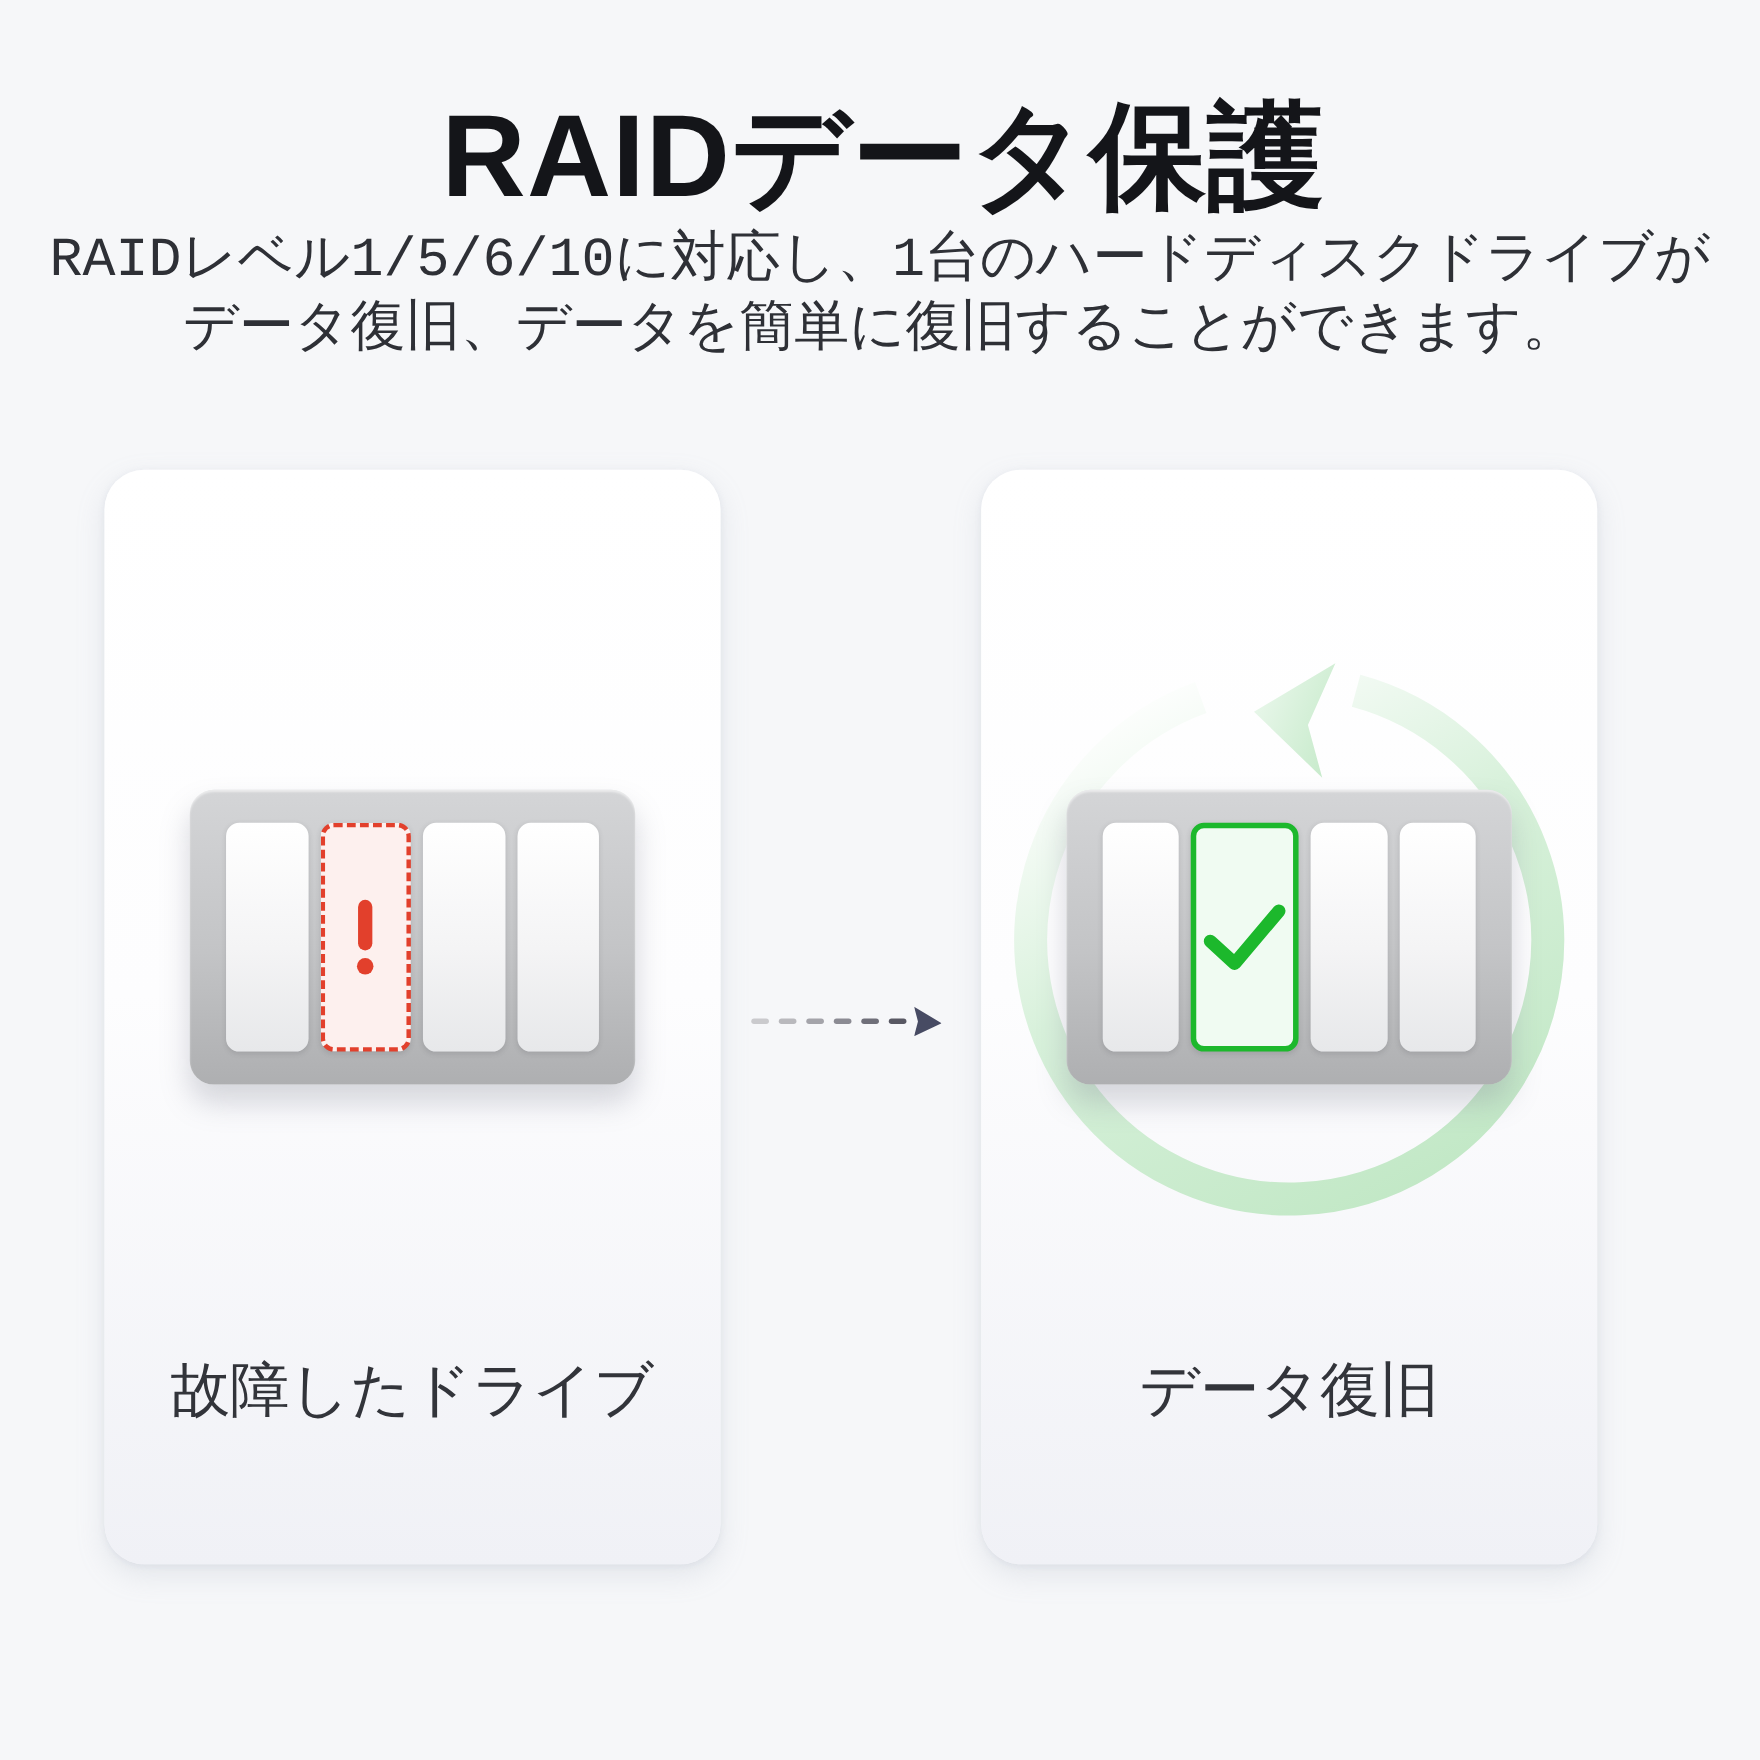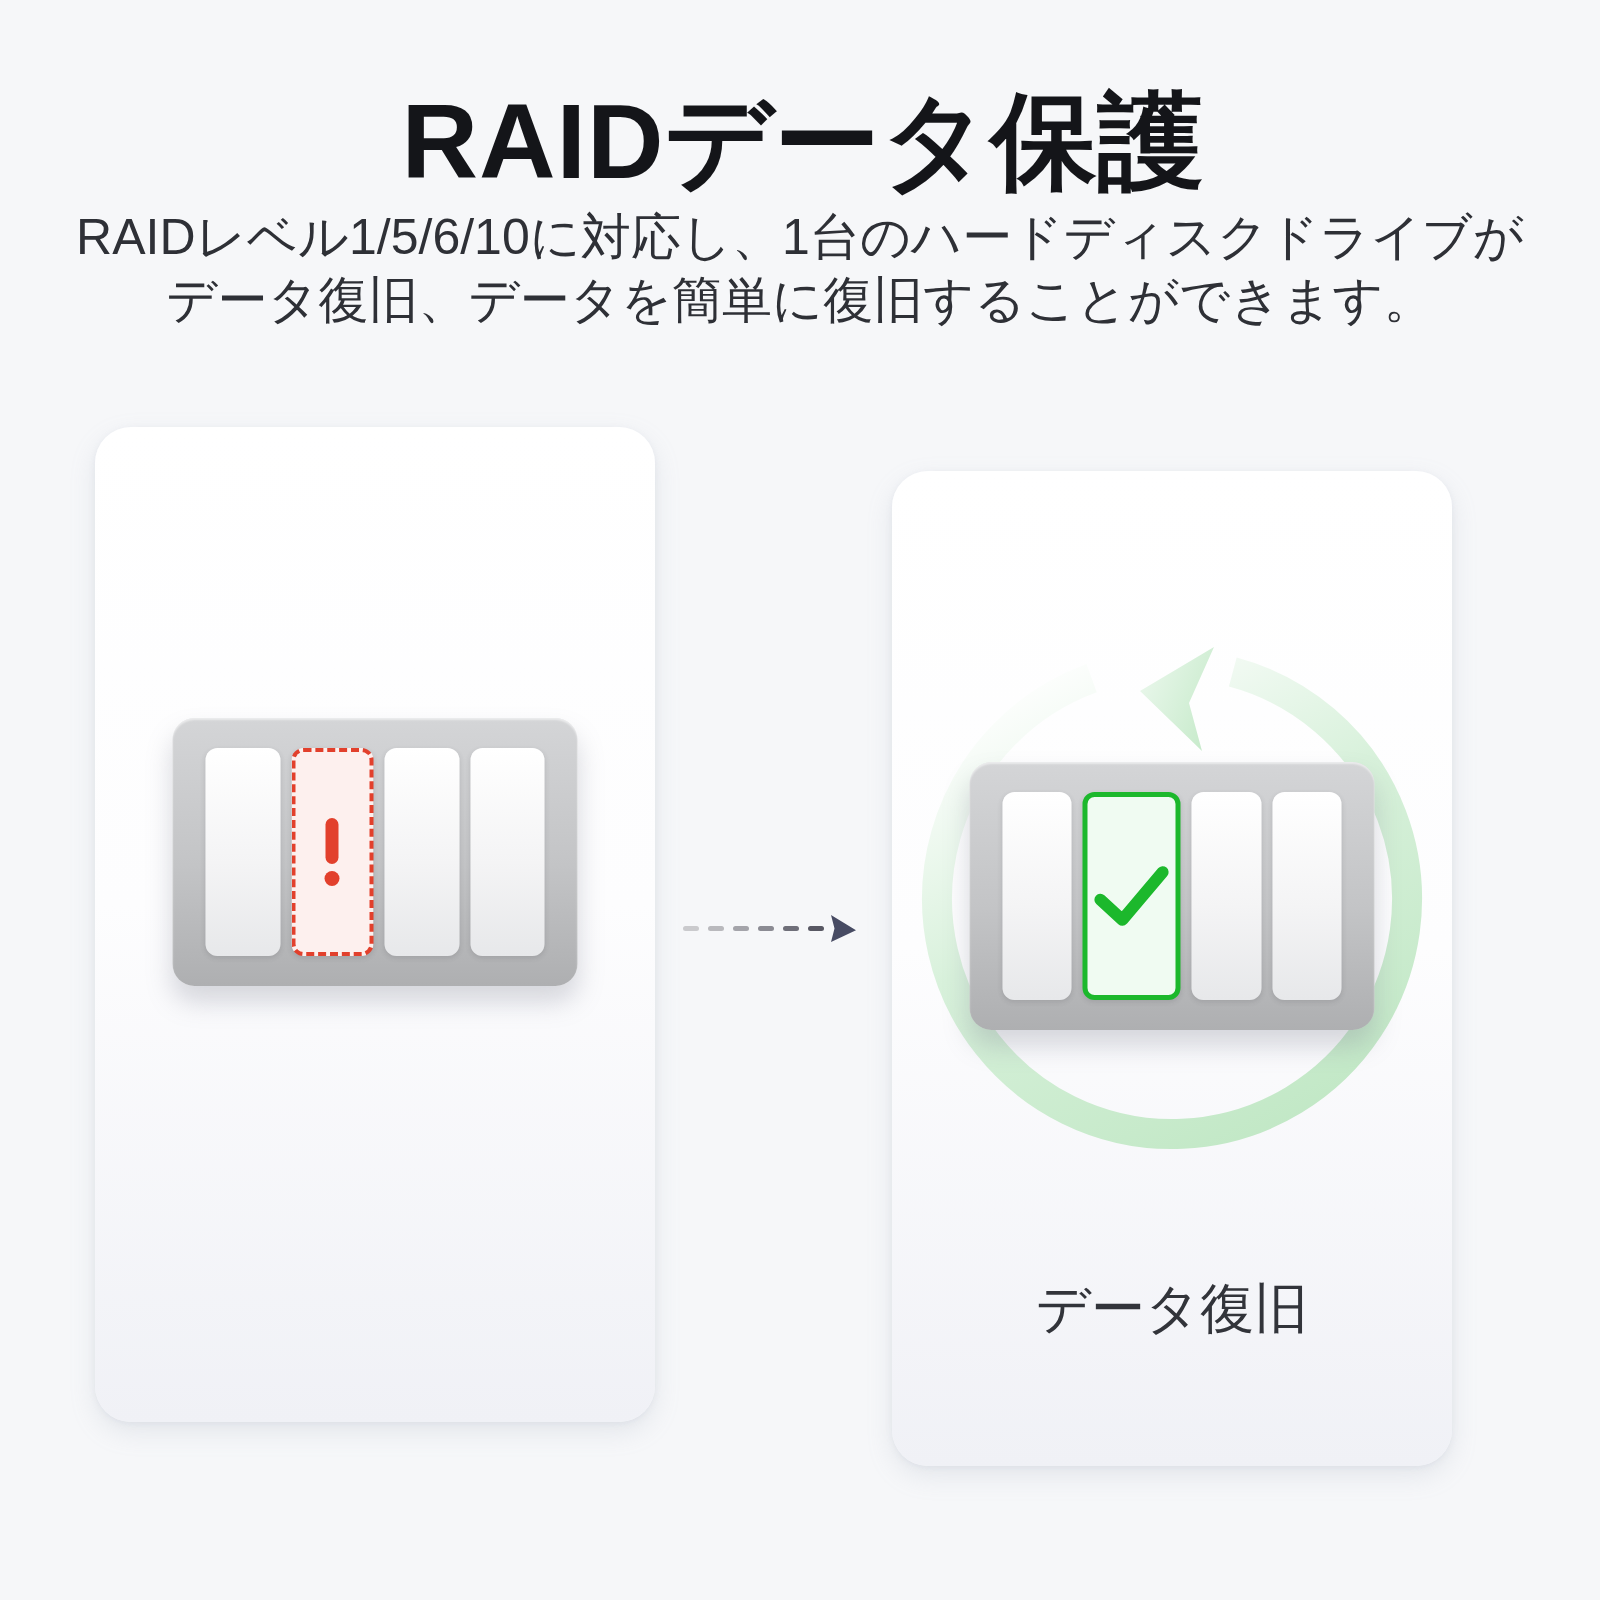--- a/index.html
+++ b/index.html
@@ -15,30 +15,30 @@
     position:absolute;top:68px;left:0;width:100%;
     text-align:center;
     font-size:106px;font-weight:900;color:#141519;
     letter-spacing:1px;margin:3px;
   }
   .subtitle{
     position:absolute;top:206px;left:0;width:100%;
     text-align:center;
     font-size:50px;line-height:63px;font-weight:500;color:#2e3036;
   }
-  .subtitle span{display:block;}
+  .subtitle span{display:block;font-family:Liberation Mono, monospace;}
   
   .card{
     position:absolute;top:427px;width:560px;height:995px;
     border-radius:36px;
     background:linear-gradient(180deg,#ffffff 0%,#fdfdfe 48%,#f0f1f6 100%);
     box-shadow:0 10px 26px rgba(150,158,180,0.18),0 2px 6px rgba(150,158,180,0.12);
   }
   .card.left{left:95px;}
-  .card.right{left:892px;margin-top:44px;}
+  .card.right{left:892px;}
   .card-label{
     position:absolute;top:805px;left:0;width:100%;
     text-align:center;
     font-size:54px;font-weight:500;color:#32343a;line-height:64px;
   }
   
   .enclosure{
     position:absolute;left:50%;top:291px;transform:translateX(-50%);
     width:405px;height:268px;box-sizing:border-box;
     border-radius:22px;
@@ -109,20 +109,21 @@
       <div class="bay"></div>
       <div class="bay failed">
         <div class="exclaim">
           <div class="bar"></div>
           <div class="dot"></div>
         </div>
       </div>
       <div class="bay"></div>
       <div class="bay"></div>
     </div>
+    <div class="card-label">故障したドライブ</div>
   </div>
 
   <div class="connector">
     <span class="dash"></span>
     <span class="dash"></span>
     <span class="dash"></span>
     <span class="dash"></span>
     <span class="dash"></span>
     <span class="dash"></span>
     <span class="head"></span>

